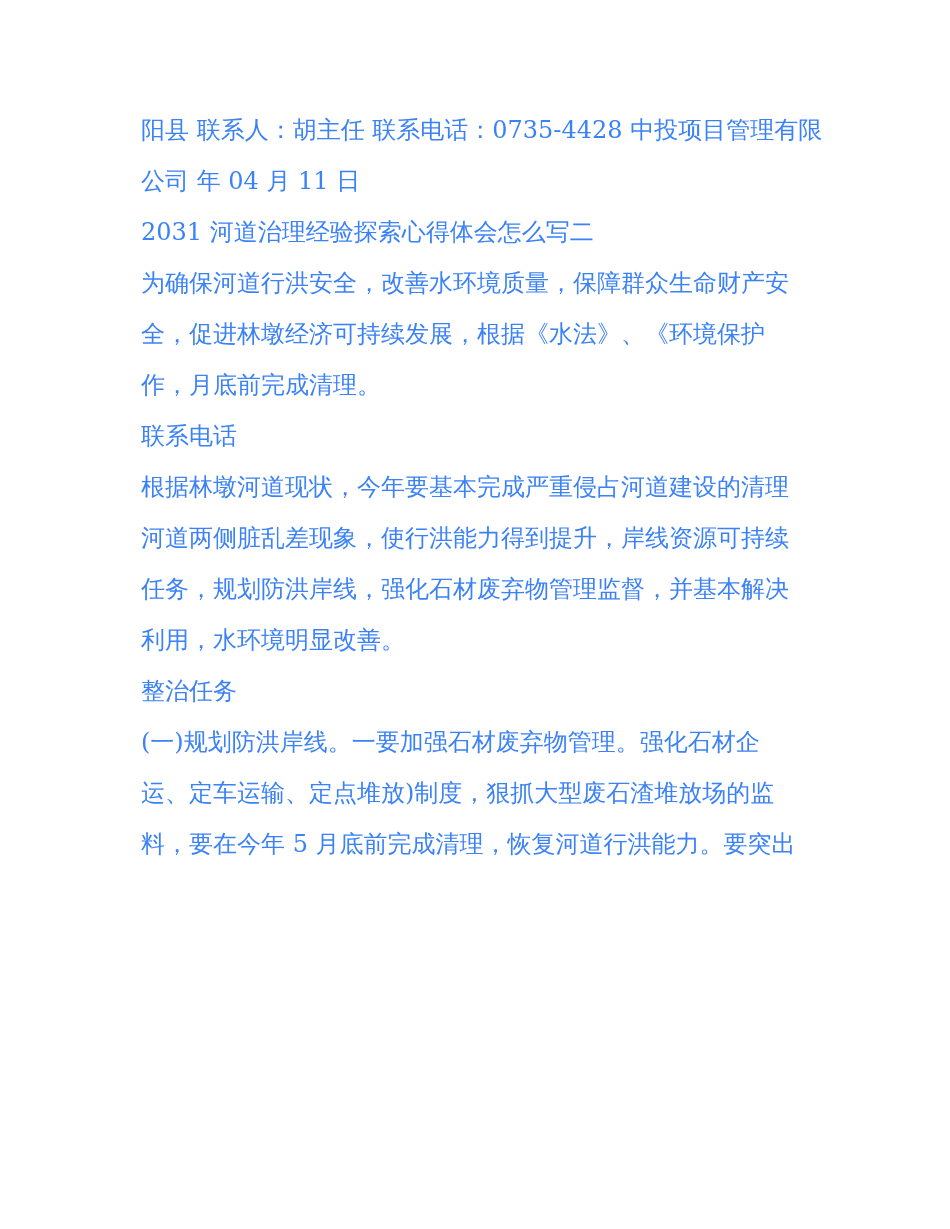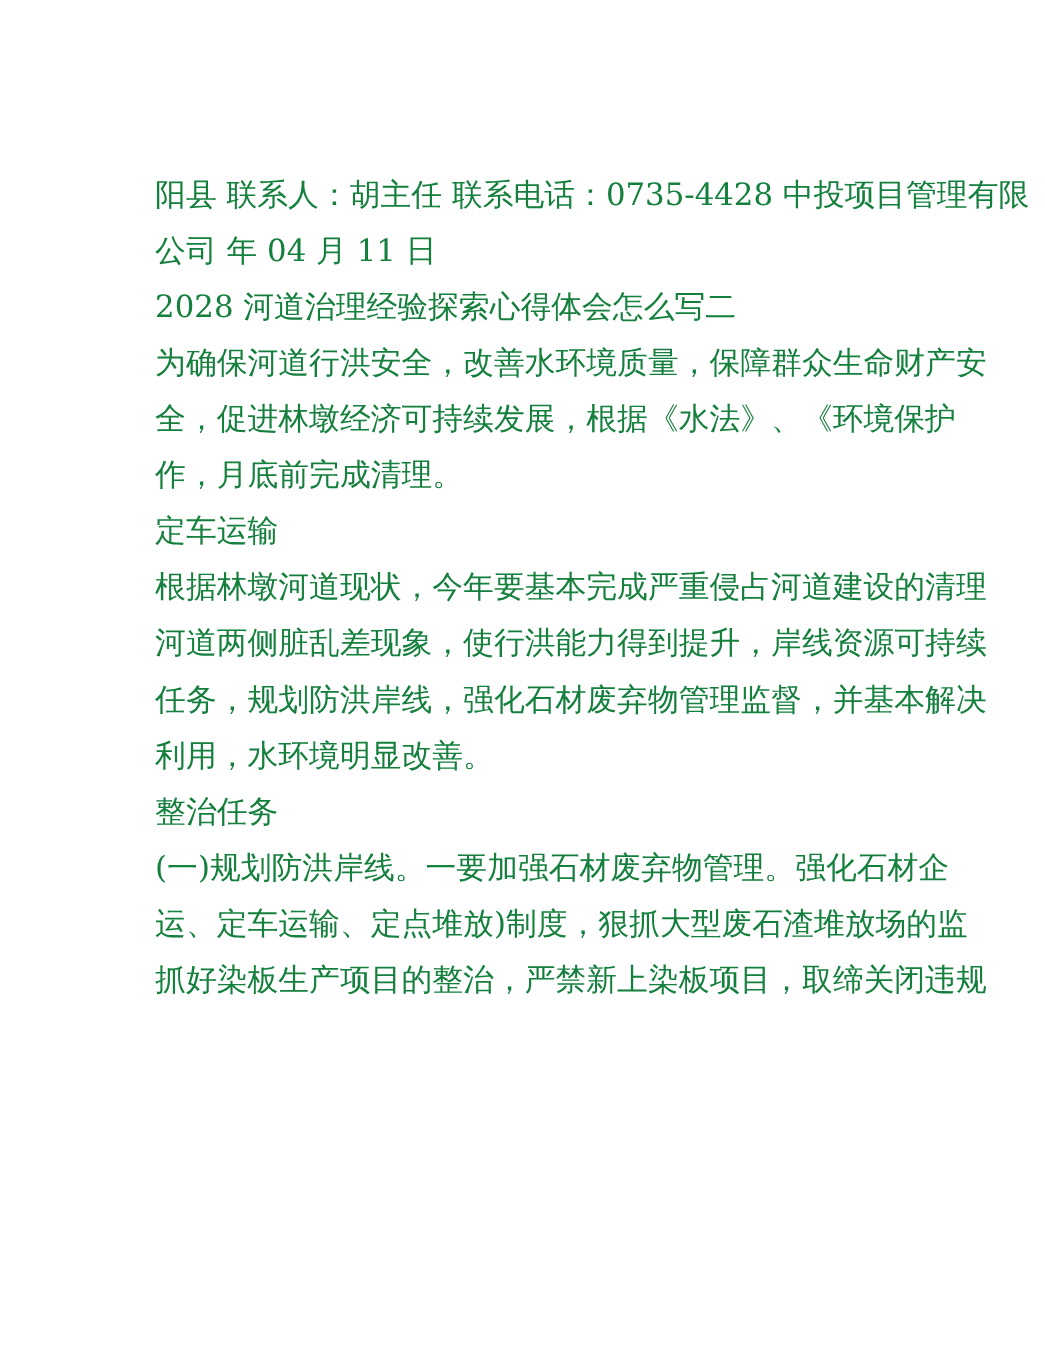--- a/index.html
+++ b/index.html
@@ -3,43 +3,42 @@
 <meta charset="utf-8">
 <style>
   html, body { margin: 0; padding: 0; background: #ffffff; }
   body { width: 950px; height: 1229px; position: relative; overflow: hidden; }
   .page {
     position: absolute;
     left: 141px;
     top: 108px;
     width: 680px;
     font-family: "DejaVu Serif", "Liberation Serif", serif;
-    font-size: 28px;
-    color: #15803d;
-    margin-top: 47px;
+    font-size: 24px;
+    color: #3b82f6;
   }
   .line {
     height: 51px;
     line-height: 44px;
     white-space: nowrap;
     letter-spacing: 0px;
   }
 </style>
 </head>
 <body>
 
 <div class="page">
   <div class="line">阳县 联系人：胡主任 联系电话：0735-4428 中投项目管理有限</div>
   <div class="line">公司 年 04 月 11 日</div>
-  <div class="line">2028 河道治理经验探索心得体会怎么写二</div>
+  <div class="line">2031 河道治理经验探索心得体会怎么写二</div>
   <div class="line">为确保河道行洪安全，改善水环境质量，保障群众生命财产安</div>
   <div class="line">全，促进林墩经济可持续发展，根据《水法》、《环境保护</div>
   <div class="line">作，月底前完成清理。</div>
-  <div class="line">定车运输</div>
+  <div class="line">联系电话</div>
   <div class="line">根据林墩河道现状，今年要基本完成严重侵占河道建设的清理</div>
   <div class="line">河道两侧脏乱差现象，使行洪能力得到提升，岸线资源可持续</div>
   <div class="line">任务，规划防洪岸线，强化石材废弃物管理监督，并基本解决</div>
   <div class="line">利用，水环境明显改善。</div>
   <div class="line">整治任务</div>
   <div class="line">(一)规划防洪岸线。一要加强石材废弃物管理。强化石材企</div>
   <div class="line">运、定车运输、定点堆放)制度，狠抓大型废石渣堆放场的监</div>
-  <div class="line">抓好染板生产项目的整治，严禁新上染板项目，取缔关闭违规</div>
+  <div class="line">料，要在今年 5 月底前完成清理，恢复河道行洪能力。要突出</div>
 </div>
 
 </body></html>

